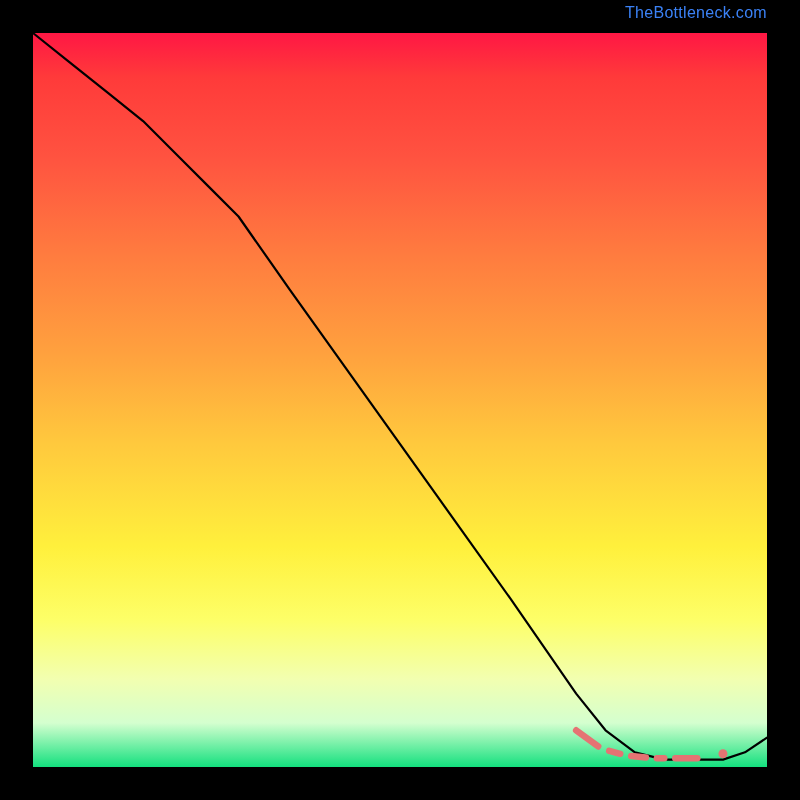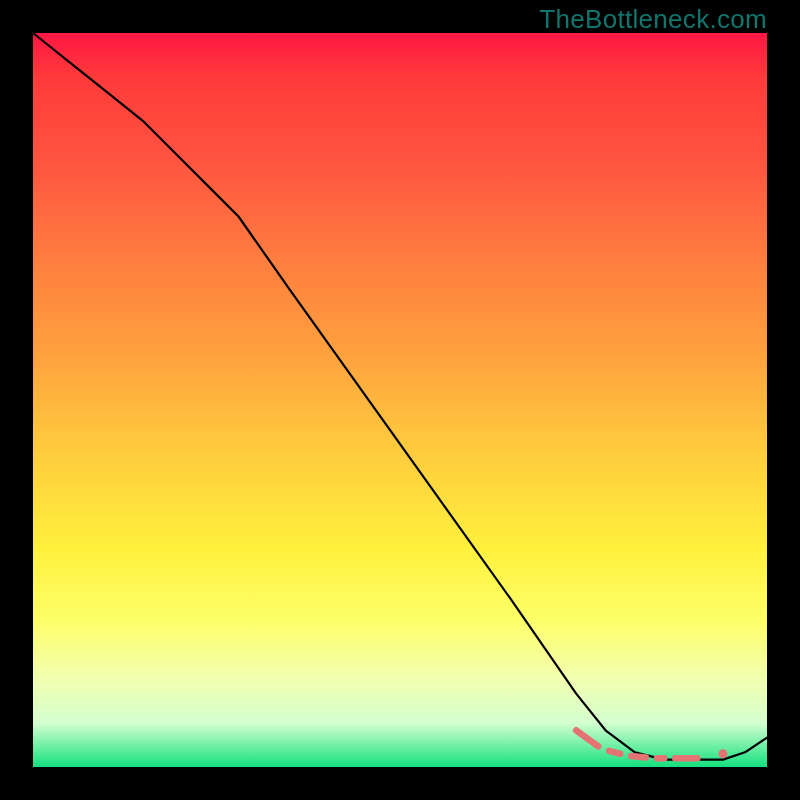--- a/index.html
+++ b/index.html
@@ -36,22 +36,22 @@
       #fdff68 80%,
       #f2ffb0 88%,
       #d4ffcf 94%,
       #13e07e 100%
     );
   }
   .watermark {
     position: absolute;
     top: 4px;
     right: 33px;
-    color: #0f766e;
-    font-size: 26px;
+    color: #3b82f6;
+    font-size: 16px;
     font-weight: 500;
     letter-spacing: 0.3px;
     user-select: none;
   }
   svg.curve {
     position: absolute;
     left: 0;
     top: 0;
     width: 734px;
     height: 734px;

